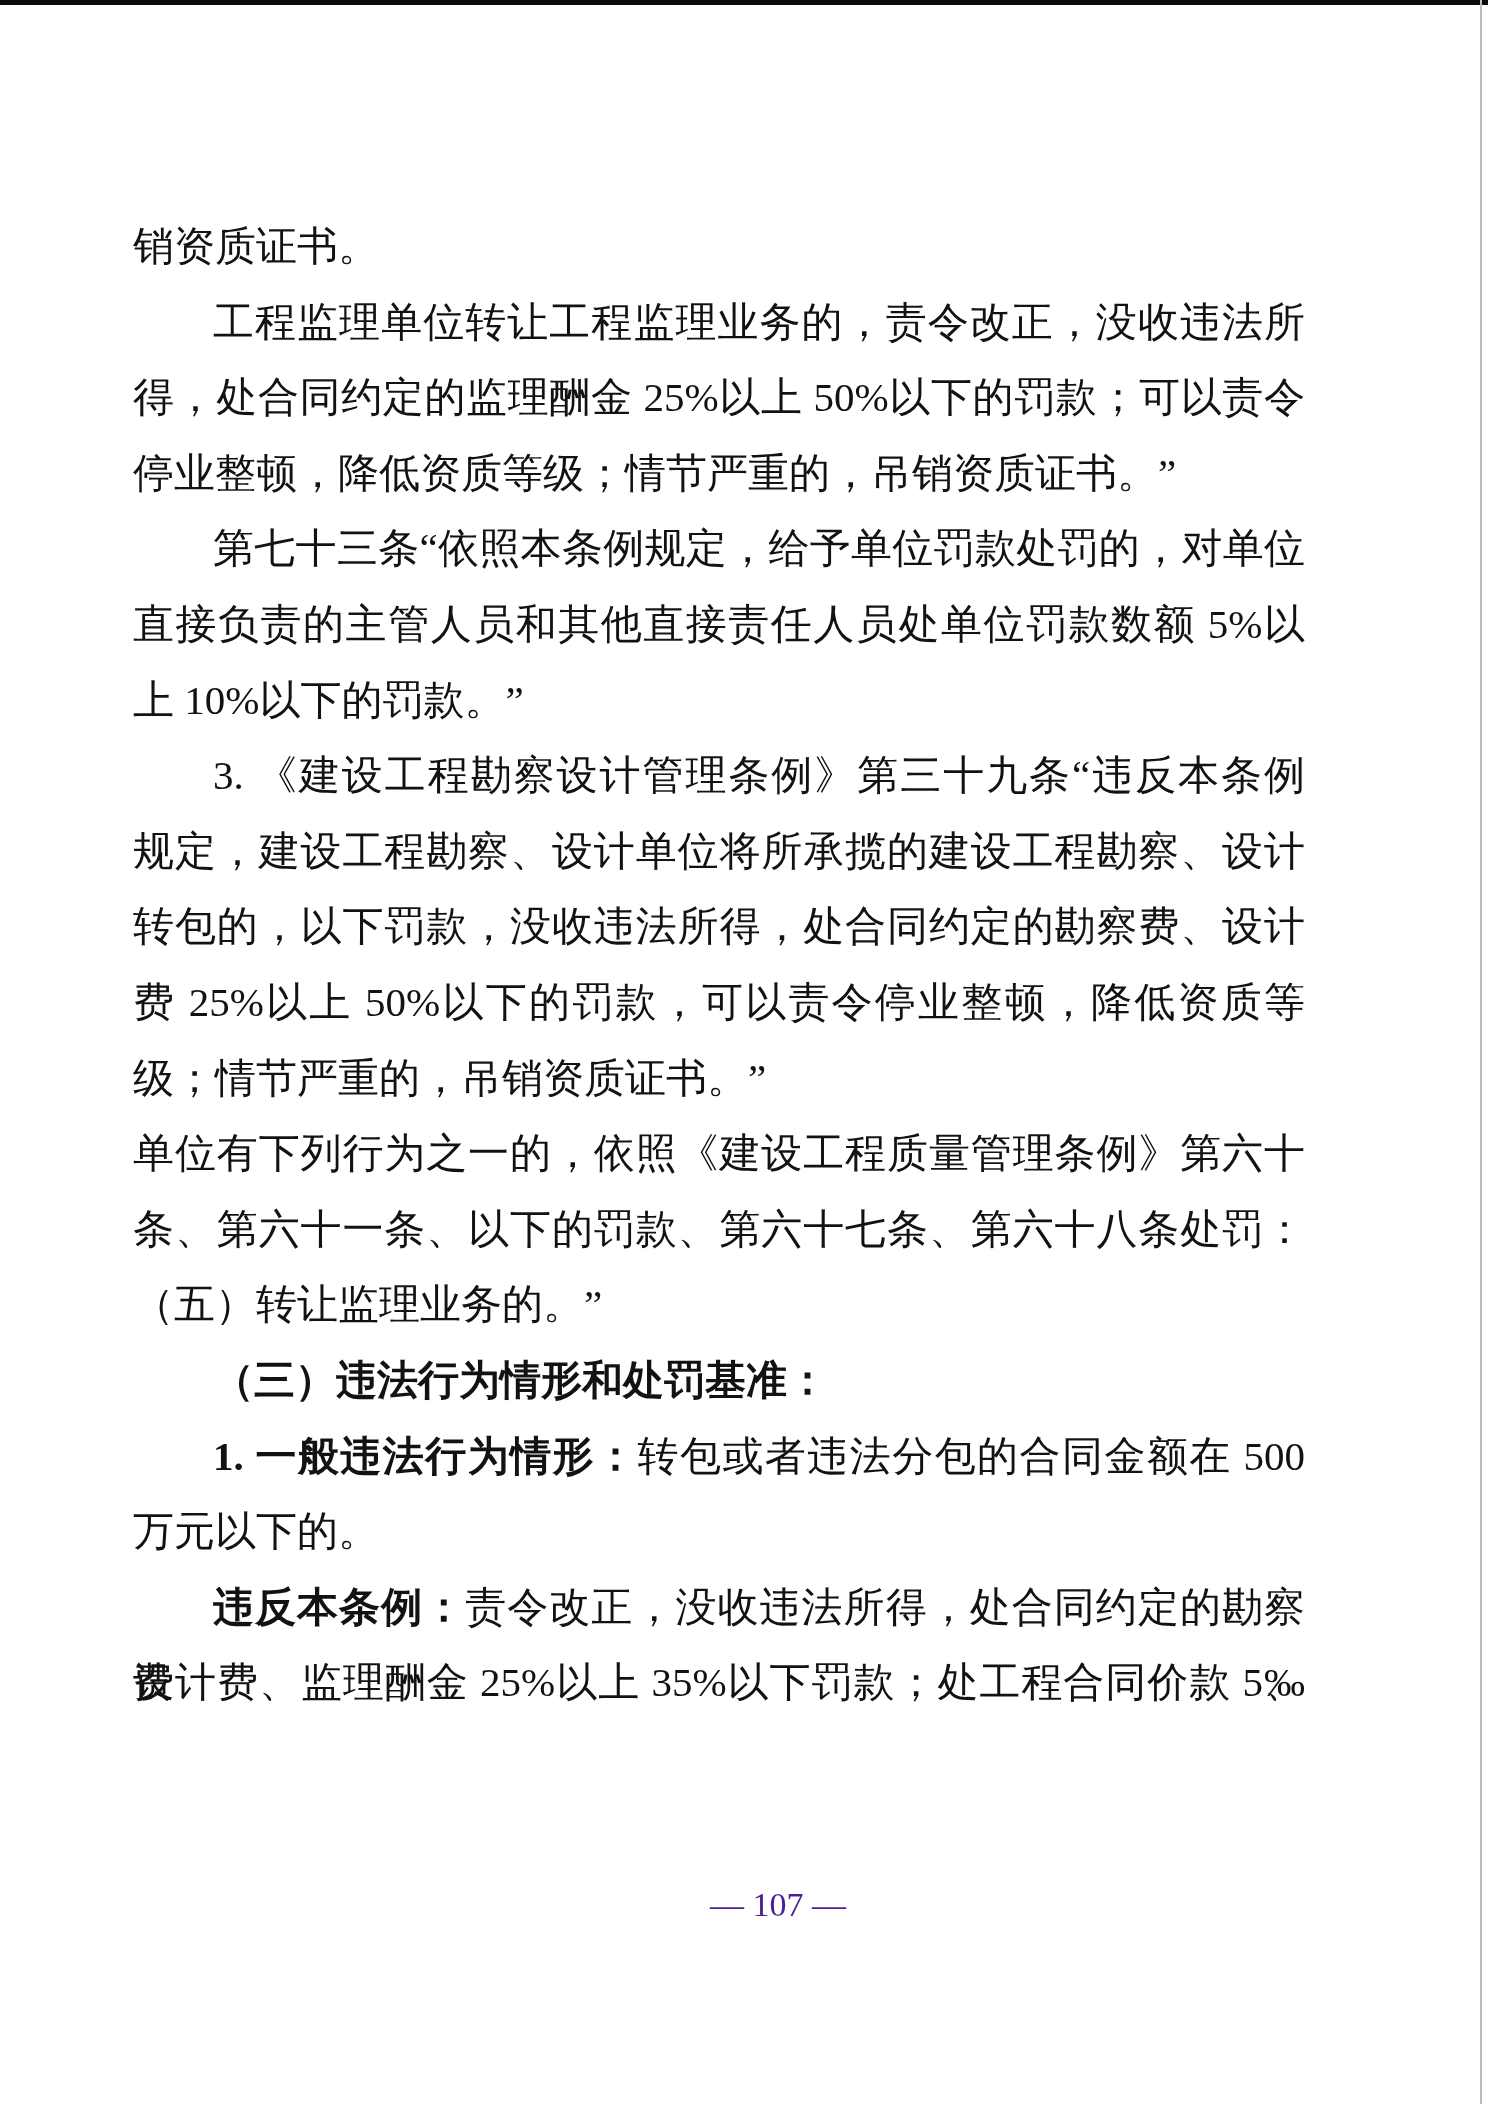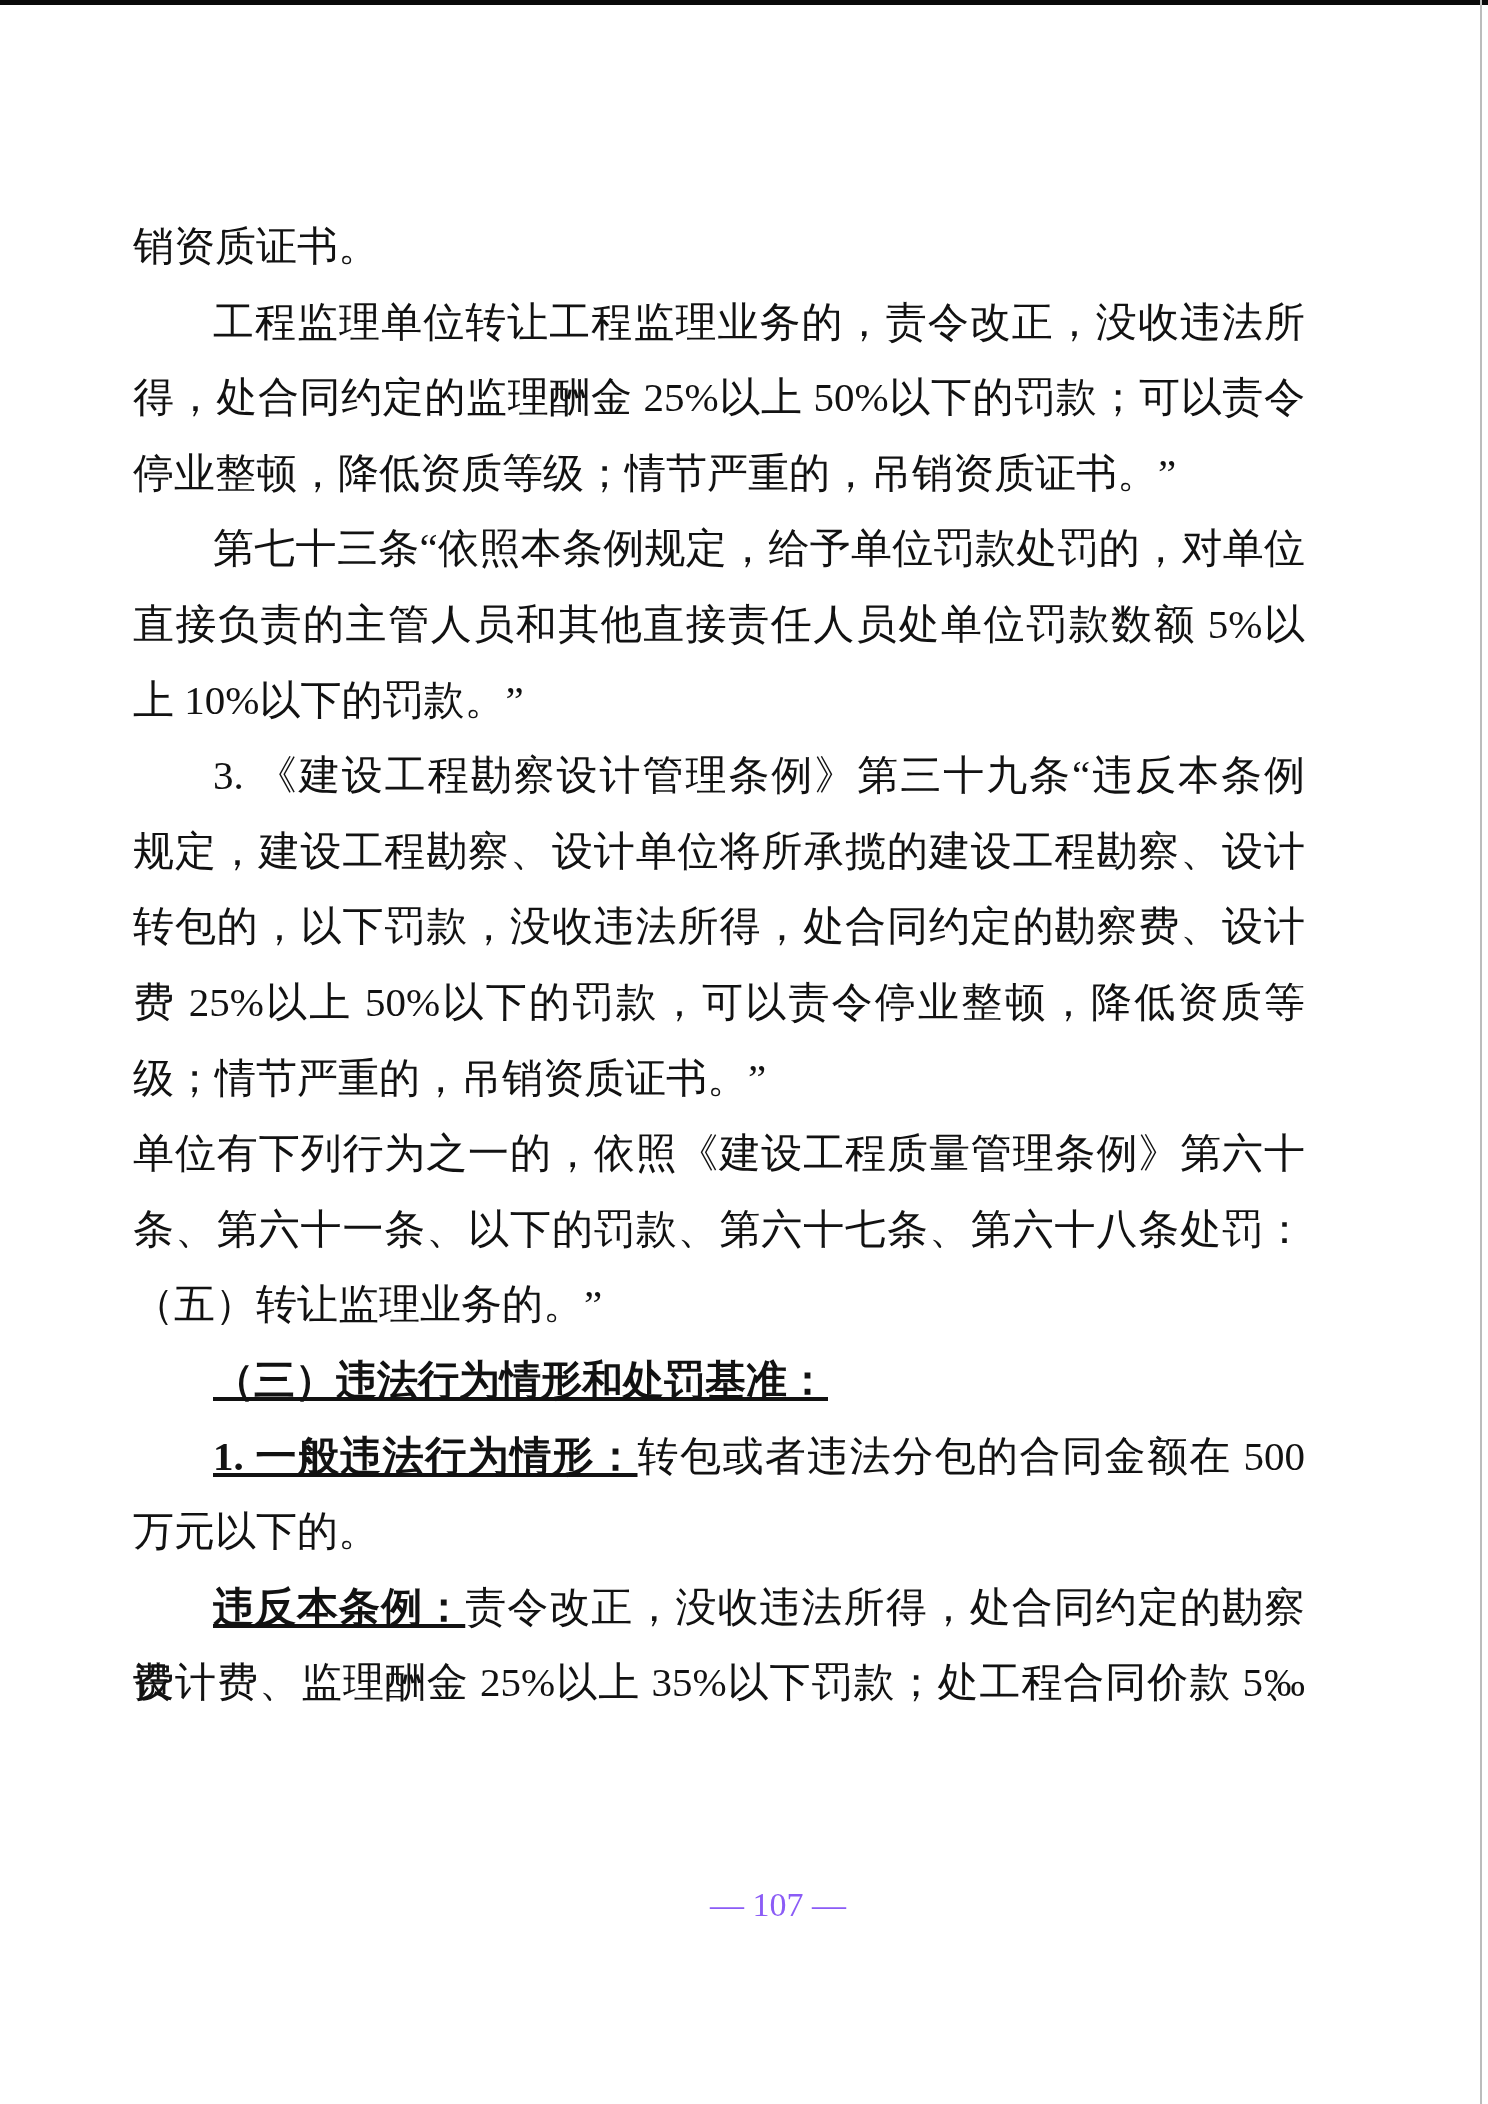--- a/index.html
+++ b/index.html
@@ -44,28 +44,28 @@
     white-space: nowrap;
     text-align: left;
   }
   .line.justify {
     white-space: normal;
     text-align: justify;
     text-align-last: justify;
     text-justify: inter-character;
   }
   .line.indent { text-indent: 80px; }
-  .lead { font-weight: bold; text-decoration: underline; }
+  .lead { font-weight: bold; }
   .footer {
     position: absolute;
     left: 710px;
     top: 1884px;
     font-size: 34px;
     line-height: 42px;
-    color: #8b5cf6;
+    color: #4c1d95;
   }
 </style>
 </head>
 <body>
 
 <div class="page">
   <div class="scan-edge-top"></div>
   <div class="scan-edge-right"></div>
   <main class="body-text" id="body-text">
       <div class="line"><span>销资质证书。</span></div>

